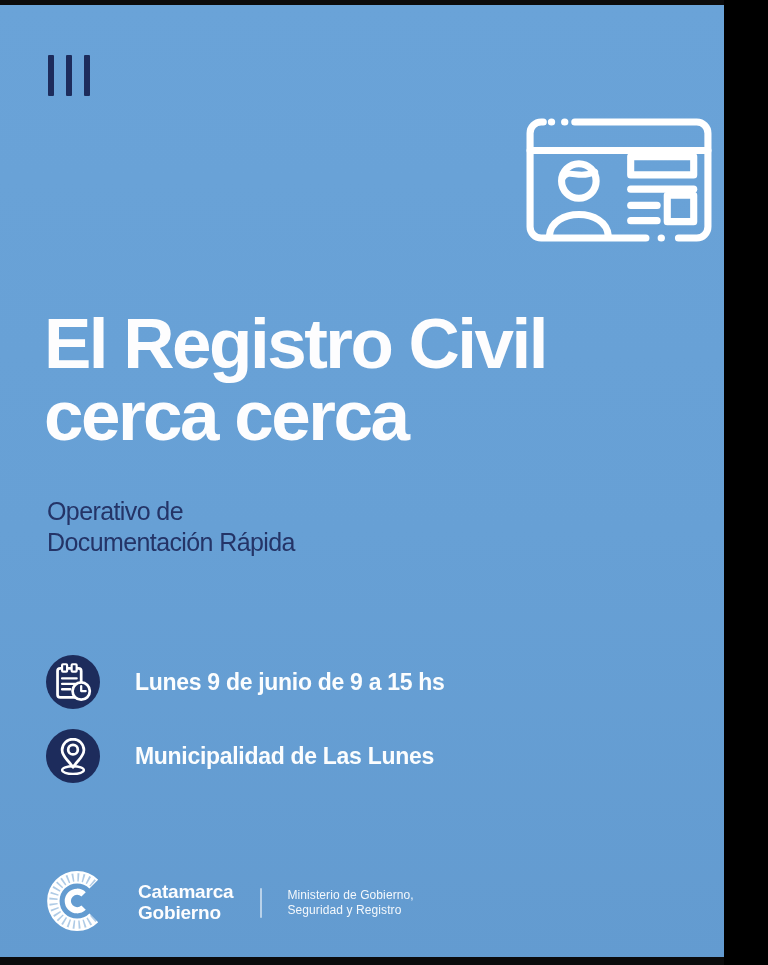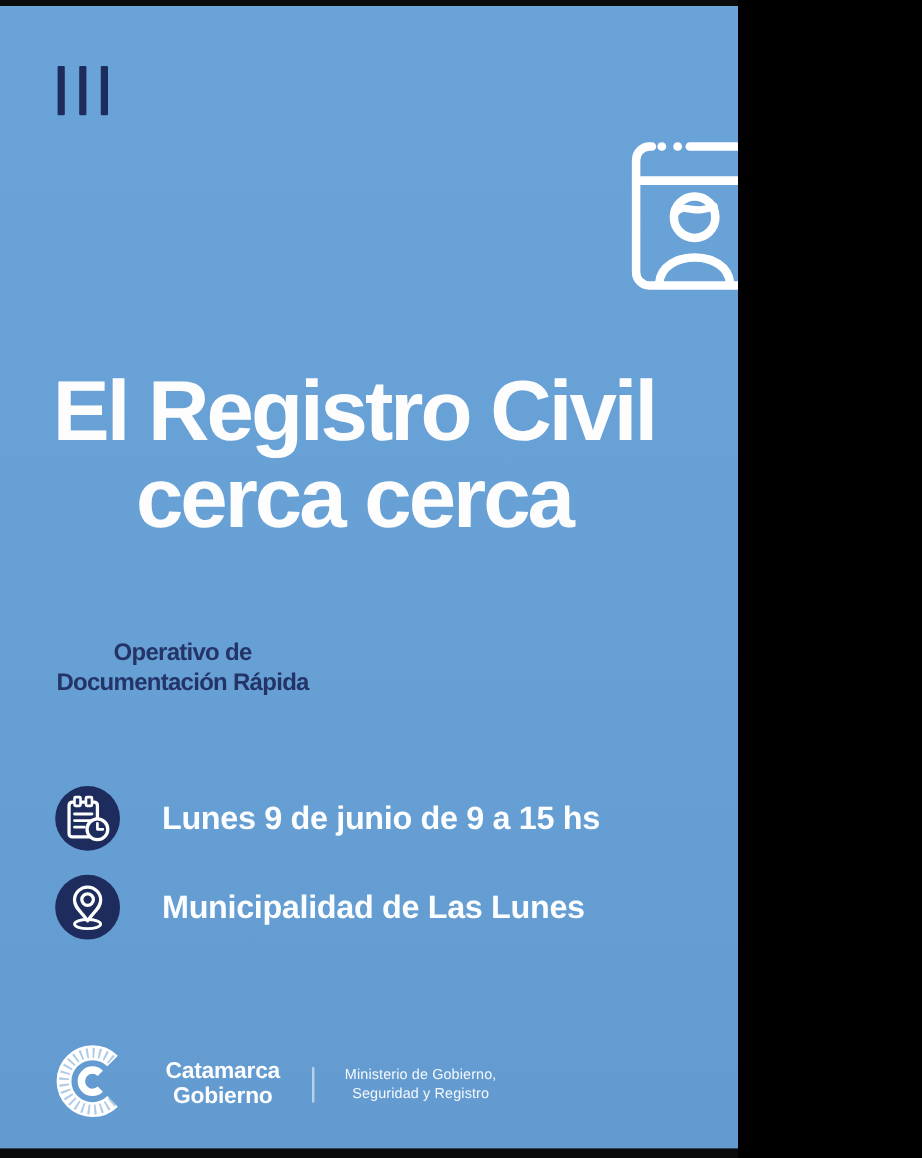--- a/index.html
+++ b/index.html
@@ -1,52 +1,51 @@
 <!DOCTYPE html>
 <html><head>
 <meta charset="utf-8">
 <style>
   html,body{margin:0;padding:0;background:#000;}
   .canvas{
-    position:relative;width:615px;height:965px;overflow:hidden;
+    position:relative;width:724px;height:965px;overflow:hidden;
     background:linear-gradient(180deg,#6aa3d8 0%,#67a0d5 55%,#639bd0 100%);
     font-family:"Liberation Sans",sans-serif;
-    text-align:center;
   }
   .edge-bar{position:absolute;left:0;width:768px;background:#0b0b0c;}
   .edge-bar.top{top:0;height:5px;}
   .edge-bar.bottom{bottom:0;height:8px;}
 
   .menu-bars{position:absolute;left:48px;top:55px;display:flex;gap:12px;}
   .menu-bars span{display:block;width:6px;height:41px;background:#1d2c5c;border-radius:1px;}
 
   .card-icon{position:absolute;left:526px;top:118px;}
 
   .hero-title{
     position:absolute;left:44px;top:308px;margin:0;
     color:#fdfdfe;font-weight:bold;font-size:71px;line-height:1.02;
     letter-spacing:-2.5px;
   }
   .hero-title span{display:block;}
 
   .hero-subtitle{
-    position:absolute;left:47px;top:532px;margin:0;
-    color:#243467;font-weight:bold;font-size:20px;line-height:1.24;
+    position:absolute;left:47px;top:496px;margin:0;
+    color:#243467;font-weight:normal;font-size:25px;line-height:1.24;
     letter-spacing:-0.6px;
   }
   .hero-subtitle span{display:block;}
 
   .info-row{position:absolute;left:46px;display:flex;align-items:center;gap:35px;}
   .info-row.schedule{top:655px;}
   .info-row.location{top:729px;}
   .badge{
     width:54px;height:54px;border-radius:50%;background:#1d2c5c;
     display:flex;align-items:center;justify-content:center;flex:0 0 auto;
   }
-  .info-label{color:#fbfdfe;font-weight:bold;font-size:27px;letter-spacing:-0.3px;white-space:nowrap;}
+  .info-label{color:#fbfdfe;font-weight:bold;font-size:23px;letter-spacing:-0.3px;white-space:nowrap;}
 
   .footer{position:absolute;left:44px;top:868px;display:flex;align-items:center;}
   .brand-name{margin-left:28px;color:#fdfdfe;font-weight:bold;font-size:19px;line-height:1.1;letter-spacing:-0.2px;}
   .brand-name span{display:block;}
   .footer-divider{width:2px;height:30px;background:rgba(255,255,255,.55);margin:0 25px 0 27px;border-radius:1px;}
   .ministry{color:rgba(255,255,255,.93);font-size:12px;line-height:1.26;letter-spacing:0.1px;}
   .ministry span{display:block;}
 </style>
 </head>
 <body>

